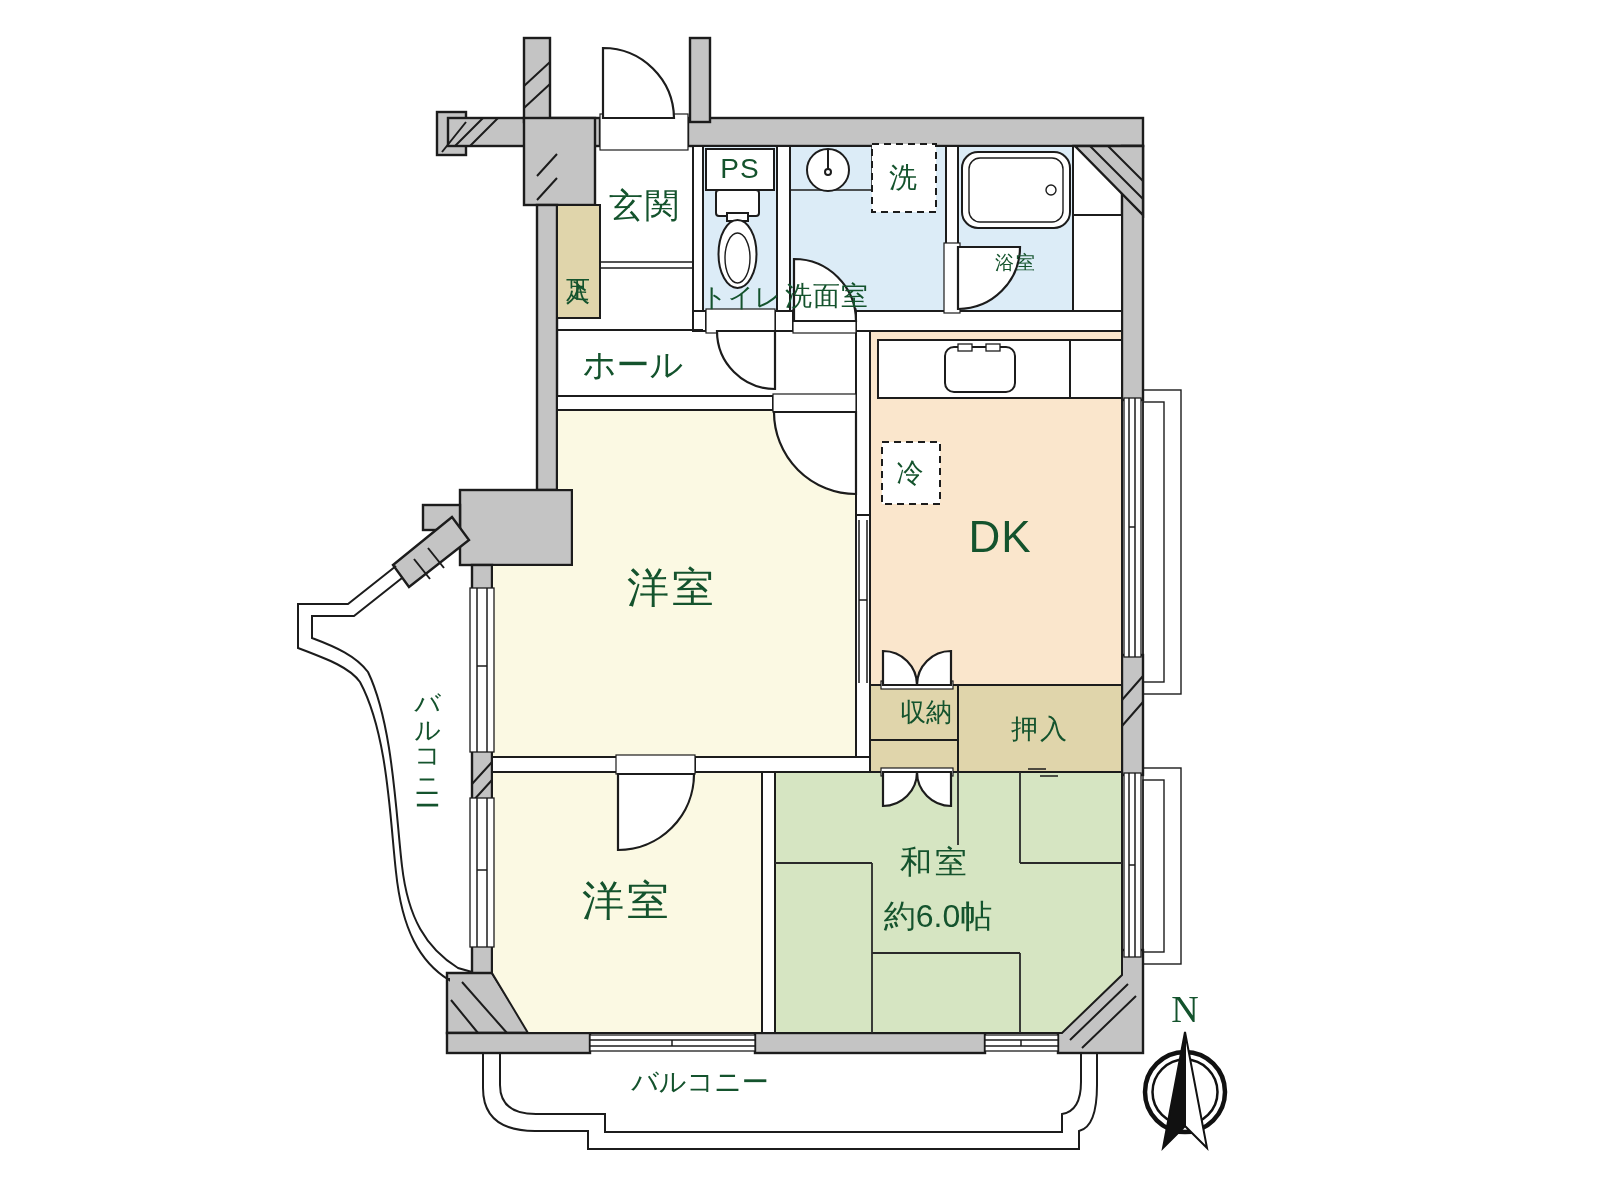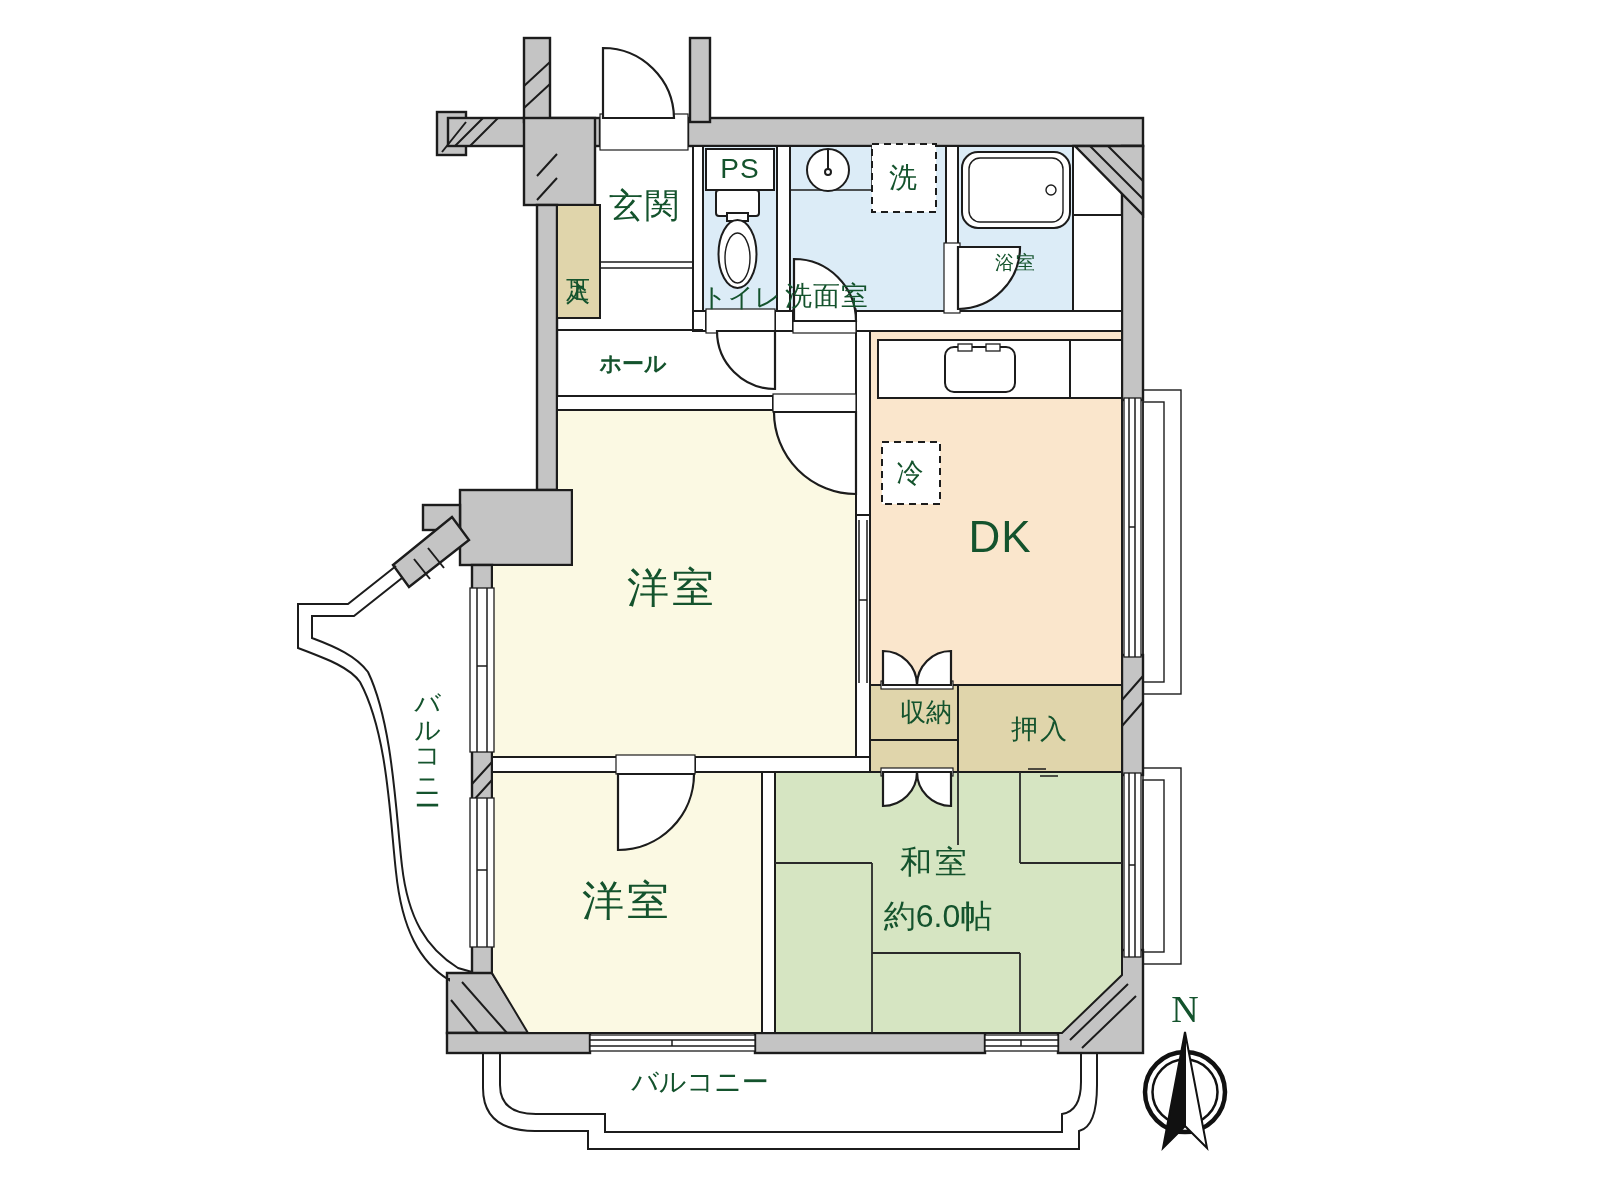--- a/index.html
+++ b/index.html
@@ -217,21 +217,21 @@
     </g>
   </svg>
 
   <div class="lbl" style="left:645px;top:205px;font-size:34px;">玄関</div>
   <div class="lbl v" style="left:578px;top:260px;font-size:24px;">下足入</div>
   <div class="lbl" style="left:740px;top:169px;font-size:28px;letter-spacing:1px;">PS</div>
   <div class="lbl" style="left:741px;top:297px;font-size:26px;letter-spacing:0;">トイレ</div>
   <div class="lbl" style="left:827px;top:252px;font-size:27px;letter-spacing:1px;margin-top:44px;">洗面室</div>
   <div class="lbl" style="left:904px;top:178px;font-size:28px;">洗</div>
   <div class="lbl" style="left:1016px;top:262px;font-size:19px;">浴室</div>
-  <div class="lbl" style="left:633px;top:364px;font-size:22px;letter-spacing:0;font-weight:bold;">ホール</div>
+  <div class="lbl" style="left:633px;top:364px;font-size:33px;letter-spacing:0;">ホール</div>
   <div class="lbl" style="left:1000px;top:537px;font-size:44px;letter-spacing:1px;">DK</div>
   <div class="lbl" style="left:911px;top:473px;font-size:27px;">冷</div>
   <div class="lbl" style="left:672px;top:588px;font-size:42px;letter-spacing:3px;">洋室</div>
   <div class="lbl" style="left:914px;top:712px;font-size:26px;letter-spacing:0;margin-left:12px;">収納</div>
   <div class="lbl" style="left:1040px;top:729px;font-size:27px;">押入</div>
   <div class="lbl" style="left:627px;top:901px;font-size:42px;letter-spacing:3px;">洋室</div>
   <div class="lbl" style="left:935px;top:862px;font-size:32px;letter-spacing:3px;">和室</div>
   <div class="lbl" style="left:938px;top:916px;font-size:32px;letter-spacing:0;">約6.0帖</div>
   <div class="lbl v" style="left:428px;top:733px;font-size:26px;">バルコニー</div>
   <div class="lbl" style="left:700px;top:1082px;font-size:27px;letter-spacing:0;">バルコニー</div>

